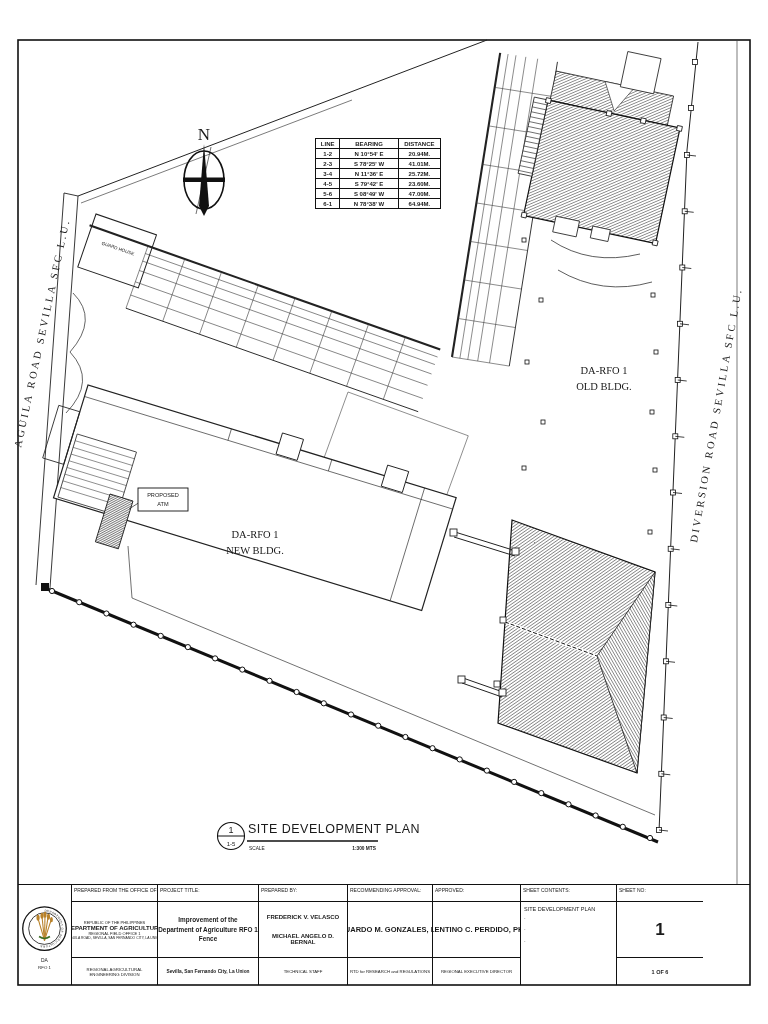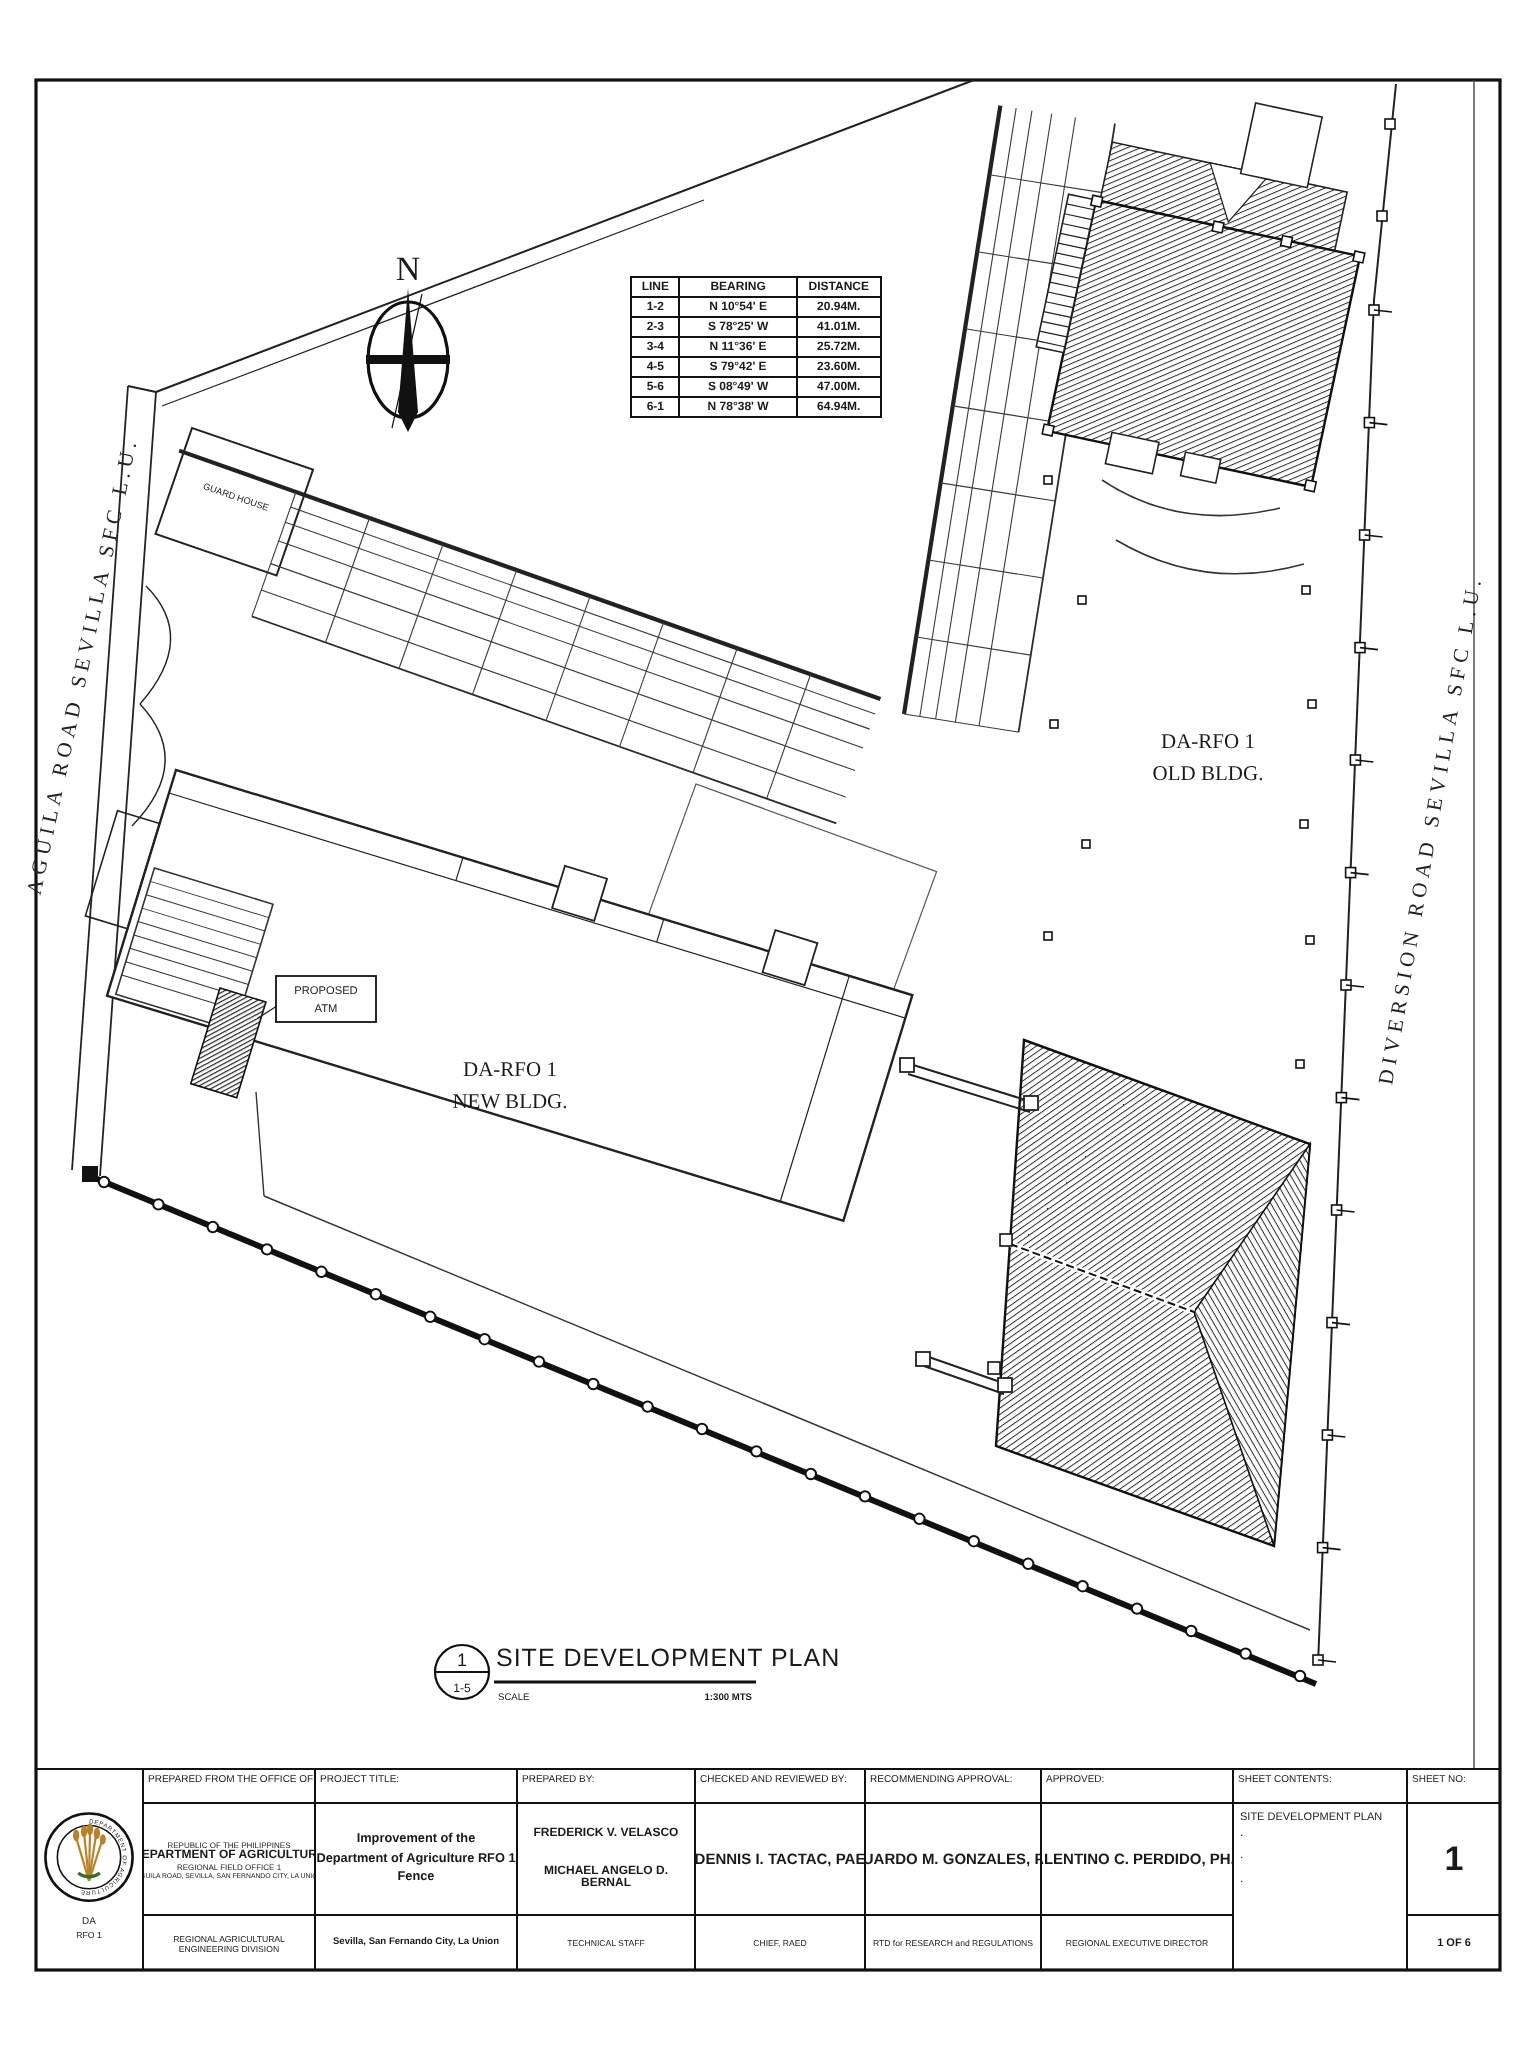--- a/index.html
+++ b/index.html
@@ -414,27 +414,20 @@
 
   <div class="tb-cell">
     <div class="tb-label">PREPARED BY:</div>
     <div class="tb-main" style="justify-content:space-evenly;">
       <div class="nm">FREDERICK V. VELASCO</div>
       <div class="nm">MICHAEL ANGELO D. BERNAL</div>
     </div>
     <div class="tb-foot">TECHNICAL STAFF</div>
   </div>
 
-  <div class="tb-cell">
-    <div class="tb-label">CHECKED AND REVIEWED BY:</div>
-    <div class="tb-main">
-        <div class="nm-lg">DENNIS I. TACTAC, PAE</div>
-      </div>
-    <div class="tb-foot">CHIEF, RAED</div>
-  </div>
 
   <div class="tb-cell">
     <div class="tb-label">RECOMMENDING APPROVAL:</div>
     <div class="tb-main">
         <div class="nm-lg">EDUARDO M. GONZALES, PAE</div>
       </div>
     <div class="tb-foot">RTD for RESEARCH and REGULATIONS</div>
   </div>
 
   <div class="tb-cell">

